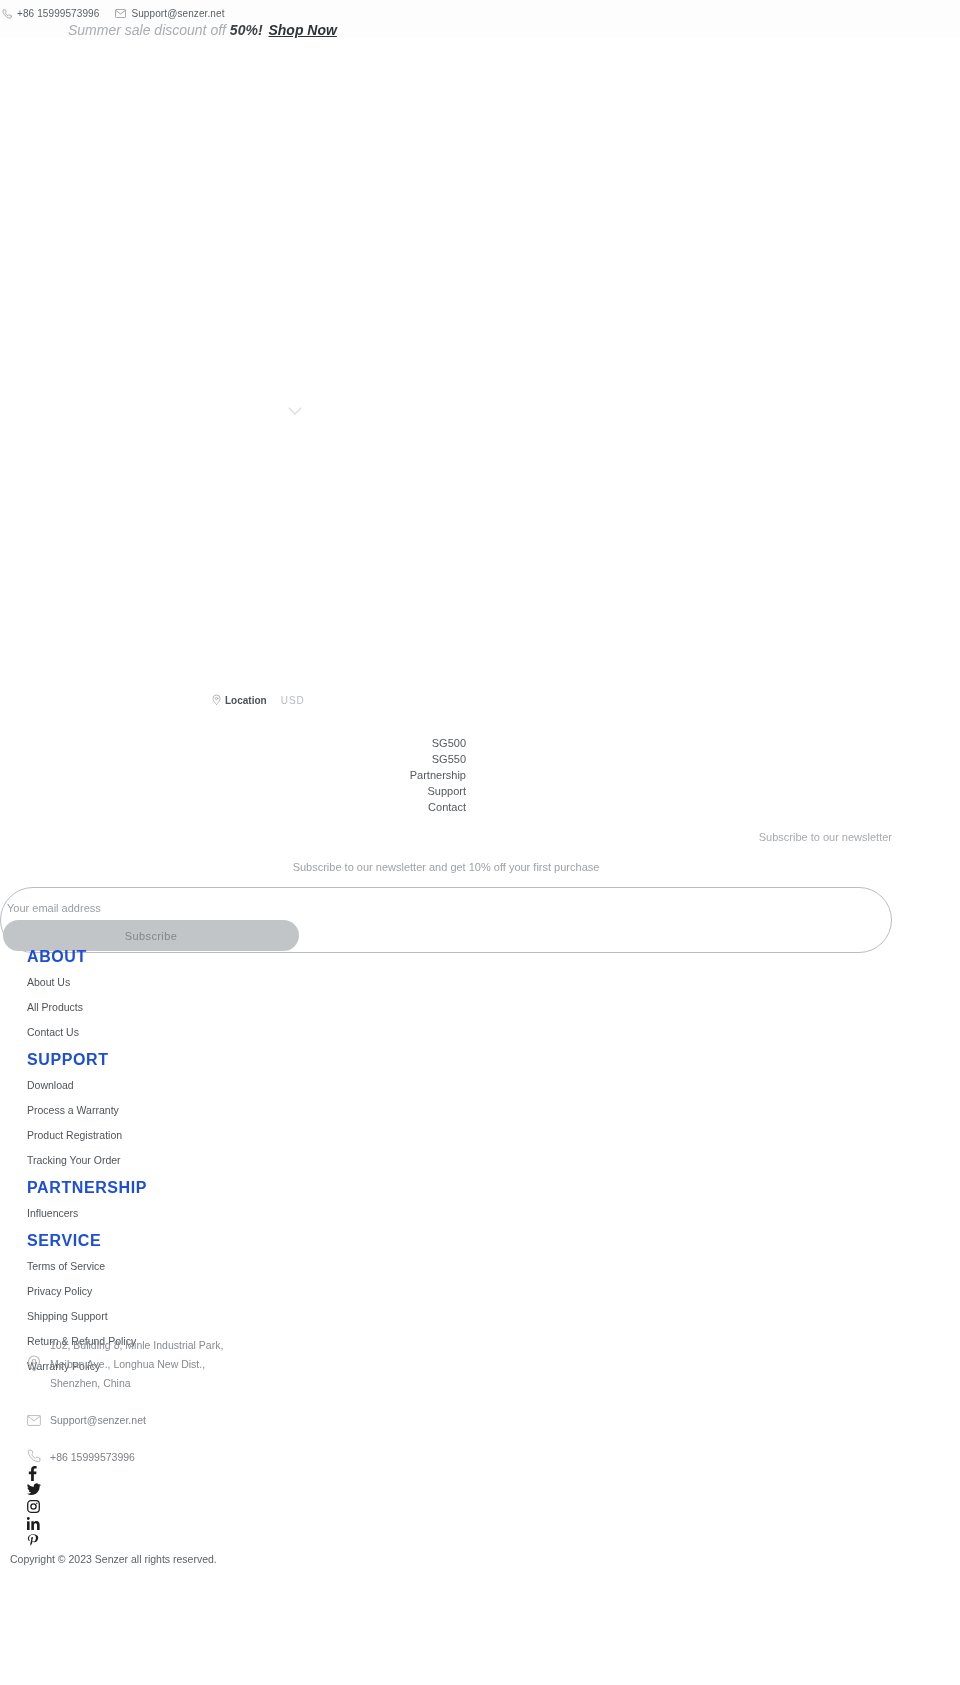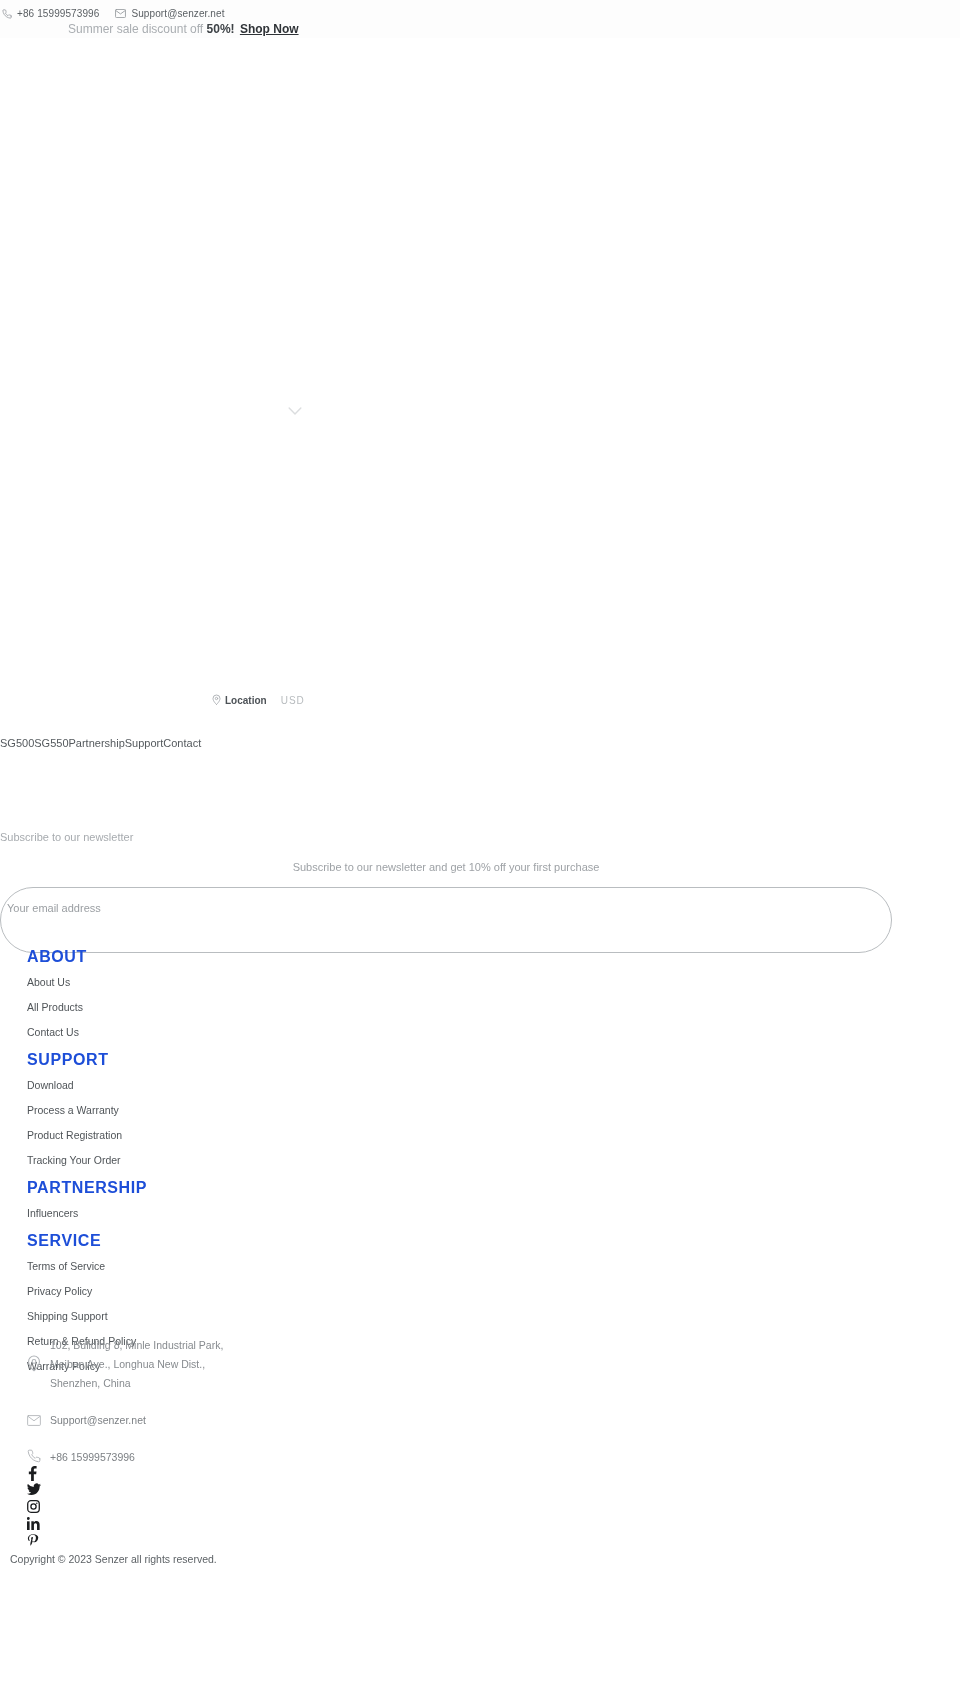--- a/index.html
+++ b/index.html
@@ -20,21 +20,21 @@
   }
   .topbar-contact {
     position: absolute; left: 2px; top: 8px;
     display: flex; align-items: center; gap: 16px;
     font-size: 10px; color: #5a5f63; letter-spacing: .1px;
   }
   .tb-item { display: flex; align-items: center; gap: 5px; white-space: nowrap; }
   .tb-item svg { display: block; }
   .topbar-promo {
     position: absolute; left: 68px; top: 22px;
-    font-size: 12px; color: #a9adb1; white-space: nowrap;
+    font-size: 14px; color: #a9adb1; white-space: nowrap; font-style: italic;
   }
   .topbar-promo .pct { color: #3d4246; font-weight: bold; }
   .topbar-promo .shop { color: #2f3337; font-weight: bold; margin-left: 2px; }
 
   
   .hero { position: absolute; left: 0; top: 38px; width: 960px; height: 640px; background: #fff; }
   .scroll-chevron {
     position: absolute; left: 288px; top: 364px; width: 14px; height: 10px;
     opacity: .5;
   }
@@ -44,31 +44,31 @@
     position: absolute; left: 212px; top: 694px;
     display: flex; align-items: center; gap: 14px;
     font-size: 10px;
   }
   .locbar .loc { display: flex; align-items: center; gap: 4px; color: #4d5257; font-weight: bold; }
   .locbar .cur { color: #b7bbbe; letter-spacing: 1px; }
 
   
   .mainnav {
     position: absolute; left: 0; top: 735px; width: 466px;
-    display: flex; flex-direction: row; align-items: flex-end;
+    display: flex; flex-direction: column; align-items: flex-end;
   }
   .mainnav a {
     display: block; font-size: 11px; line-height: 16px;
     color: #54595d; text-decoration: none; padding: 0;
   }
 
   
   .nl-title {
     position: absolute; left: 0; top: 831px; width: 892px;
-    text-align: left; font-size: 11px; color: #a7abaf;
+    text-align: right; font-size: 11px; color: #a7abaf;
   }
   .nl-sub {
     position: absolute; left: 0; top: 861px; width: 892px;
     text-align: center; font-size: 11px; color: #9ea2a6;
   }
   .nl-form {
     position: absolute; left: 0; top: 887px; width: 892px; height: 66px;
     border: 1px solid #b9bdc0; border-radius: 34px; background: #fff;
   }
   .nl-input {
@@ -175,20 +175,21 @@
     <a href="#">SG550</a>
     <a href="#">Partnership</a>
     <a href="#">Support</a>
     <a href="#">Contact</a>
   </nav>
 
   <div class="nl-title">Subscribe to our newsletter</div>
   <div class="nl-sub">Subscribe to our newsletter and get 10% off your first purchase</div>
   <form class="nl-form">
     <input class="nl-input" type="text" placeholder="Your email address" style="">
+    <button class="nl-btn" type="submit">Subscribe</button>
   </form>
 
   <div class="fgroups">
 
     <div class="fg">
       <div class="fg-head">ABOUT</div>
       <a class="fg-link" href="#">About Us</a>
       <a class="fg-link" href="#">All Products</a>
       <a class="fg-link" href="#">Contact Us</a>
     </div>

